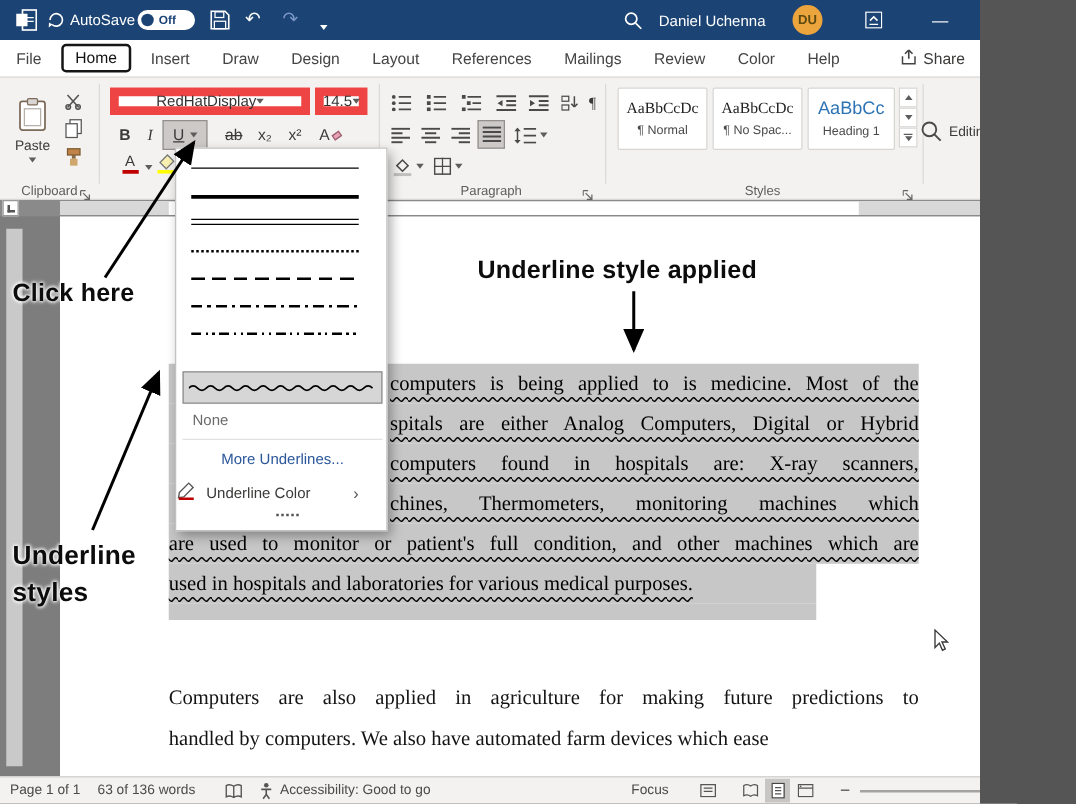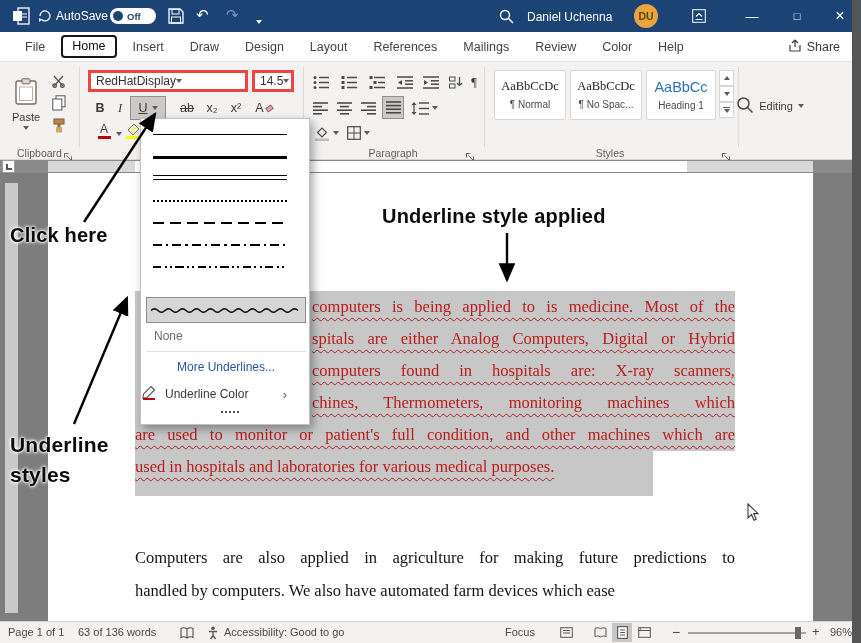--- a/index.html
+++ b/index.html
@@ -1,58 +1,58 @@
 <!DOCTYPE html>
 <html><head>
 <meta charset="utf-8">
 <style>
 *{margin:0;padding:0;box-sizing:border-box}
 body{background:#555;font-family:"Liberation Sans",sans-serif}
-#app{position:relative;width:852px;height:643px;overflow:hidden;background:#7d7d7d}
+#app{position:relative;width:784px;height:643px;overflow:hidden;background:#7d7d7d}
 
 #titlebar{position:absolute;top:0;left:0;right:0;height:32px;background:#1b4374;color:#fff}
 #titlebar .t{position:absolute;font-size:12px;white-space:nowrap;color:#fff}
 .pill{position:absolute;left:110px;top:8px;width:46px;height:16px;background:#fff;border-radius:9px;display:flex;align-items:center;gap:4px;padding-left:3px}
 .pill .knob{width:10px;height:10px;border-radius:50%;background:#1b4374}
 .pill .lbl{font-size:9.5px;color:#1b4374;font-weight:700}
 .winbtn{position:absolute;top:0;width:42px;height:32px;display:flex;align-items:center;justify-content:center;font-size:13px;color:#fff}
 .badge{position:absolute;left:634px;top:4px;width:24px;height:24px;border-radius:50%;background:#eca43c;color:#5d4a11;font-size:10.5px;font-weight:700;display:flex;align-items:center;justify-content:center}
 
-#menubar{position:absolute;top:32px;left:0;right:0;height:30px;background:#fff;border-bottom:1px solid #e3e1df;display:flex;align-items:center;padding-left:12px;font-size:12.5px;color:#444}
+#menubar{position:absolute;top:32px;left:0;right:0;height:30px;background:#fff;border-bottom:1px solid #e3e1df;display:flex;align-items:center;font-size:12.5px;color:#444}
 #menubar .tab{padding:0 13px;line-height:28px}
 #menubar .tab.active{border:2px solid #161616;border-radius:4px;line-height:19px;padding:0 9px;margin:0 3px;color:#111}
 #share{position:absolute;right:12px;top:32px;height:30px;display:flex;align-items:center;gap:5px;font-size:12.5px;color:#3b3a39}
 
 #ribbon{position:absolute;top:62px;left:0;right:0;height:98px;background:#f3f2f1;border-bottom:1px solid #d8d8d8}
 .gsep{position:absolute;top:5px;height:80px;width:1px;background:#dcdad8}
 .glabel{position:absolute;top:85px;font-size:10.5px;color:#605e5c;text-align:center}
 .glaunch{position:absolute;top:86px}
 .rbtn{position:absolute;display:flex;align-items:center;justify-content:center;color:#3b3a39;font-size:12.5px;height:22px}
 .tri{display:inline-block;width:0;height:0;border-left:3.5px solid transparent;border-right:3.5px solid transparent;border-top:4px solid #5f5d5b}
 .triu{display:inline-block;width:0;height:0;border-left:3.5px solid transparent;border-right:3.5px solid transparent;border-bottom:4px solid #5f5d5b}
-.combo{position:absolute;background:#fff;border:3px solid #ef4444;display:flex;align-items:center;justify-content:flex-start;font-size:12px;color:#333;padding:0 5px;height:22px}
+.combo{position:absolute;background:#fff;border:7px solid #ef4444;display:flex;align-items:center;justify-content:center;font-size:12px;color:#333;padding:0 5px;height:22px}
 .pressed{background:#ccc9c7;border:1px solid #938f8c}
 .card{position:absolute;top:8px;width:72px;height:50px;background:#fff;border:1px solid #d8d6d4;border-radius:2px;text-align:center}
 .card .s{display:block;margin-top:8px;font-family:"Liberation Serif",serif;font-size:12.5px;color:#222}
 .card .n{display:block;margin-top:5px;font-size:10px;color:#4a4a4a}
 .scrbtn{width:15px;height:16px;background:#fff;border:1px solid #d8d6d4;display:flex;align-items:center;justify-content:center}
 
 #ruler{position:absolute;top:160px;left:0;right:0;height:13px;background:#8a8a8a}
 #ruler .band{position:absolute;left:48px;top:1px;width:765px;height:11px;background:#fff}
 #ruler .marg{position:absolute;top:1px;height:11px;background:#d8d8d8}
 .tabsel{position:absolute;left:2px;top:0px;width:13px;height:13px;background:#fff;border:1px solid #9a9a9a;display:flex;align-items:center;justify-content:center}
 .tabsel .L{width:6px;height:6px;border-left:2px solid #555;border-bottom:2px solid #555}
 
 #docarea{position:absolute;top:173px;left:0;right:0;height:448px;overflow:hidden}
 #vruler{position:absolute;left:5px;top:10px;width:13px;height:430px;background:#c9c9c9}
 #page{position:absolute;left:48px;top:0;width:765px;height:470px;background:#fff}
 #para1{position:absolute;left:87px;top:118px;width:600px}
 .hlrow{position:relative;width:600px;height:32px;background:#c7c7c7}
 .hlrow.short{width:518px}
-.txt{font-family:"Liberation Serif",serif;font-size:16.5px;line-height:32px;color:#b91c1c;text-decoration:underline;text-decoration-style:wavy;text-decoration-thickness:1px;text-underline-offset:5px;white-space:nowrap}
+.txt{font-family:"Liberation Serif",serif;font-size:16.5px;line-height:32px;color:#000000;text-decoration:underline;text-decoration-style:wavy;text-decoration-thickness:1px;text-underline-offset:5px;white-space:nowrap}
 .jl{text-align:justify;text-align-last:justify;white-space:normal}
 #para2{position:absolute;left:87px;top:368px;width:600px}
 .p2l{font-family:"Liberation Serif",serif;font-size:16.5px;line-height:33px;color:#141414}
 
 #umenu{position:absolute;left:140px;top:118px;width:170px;height:307px;background:#fff;border:1px solid #c2c1c0;box-shadow:3px 4px 9px rgba(0,0,0,.35);z-index:50}
 .urow{position:absolute;left:12px;width:146px;height:20px}
 .uln{position:absolute;left:0;width:134px;top:9px}
 .u-single{border-bottom:1.6px solid #000}
 .u-thick{border-bottom:3px solid #000}
 .u-double{height:5px;border-top:1.6px solid #000;border-bottom:1.6px solid #000;top:6px}

